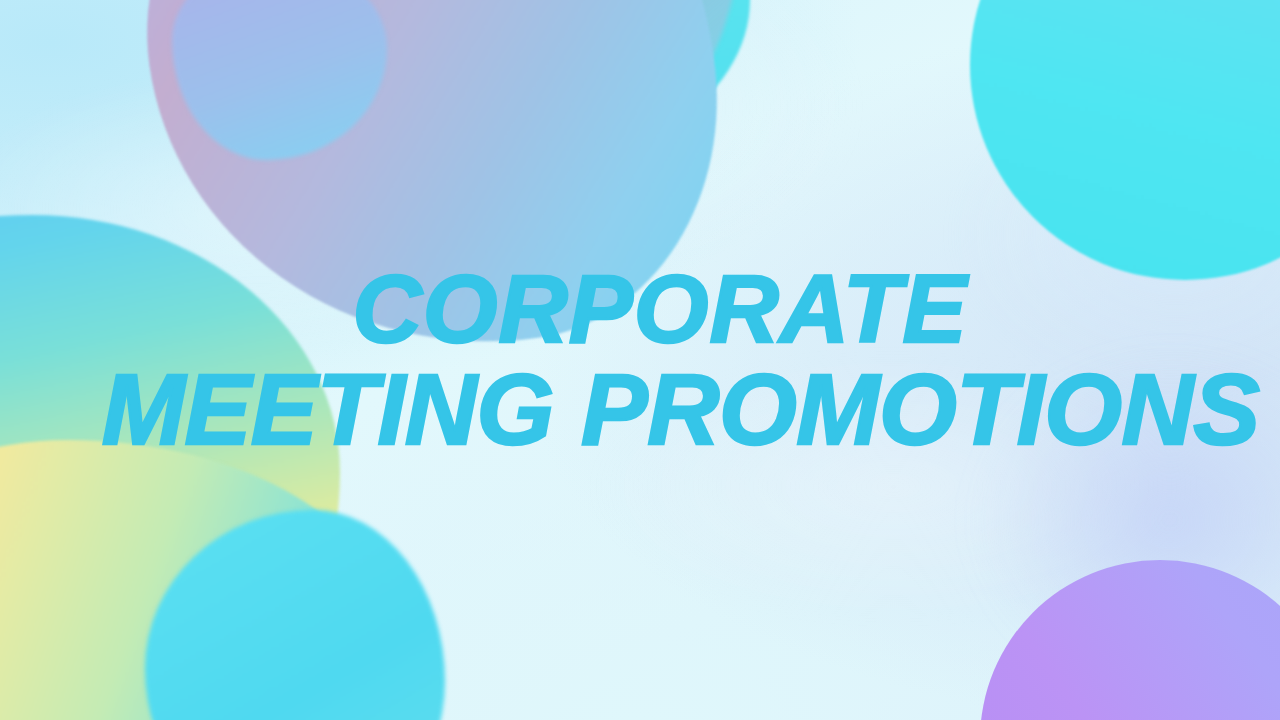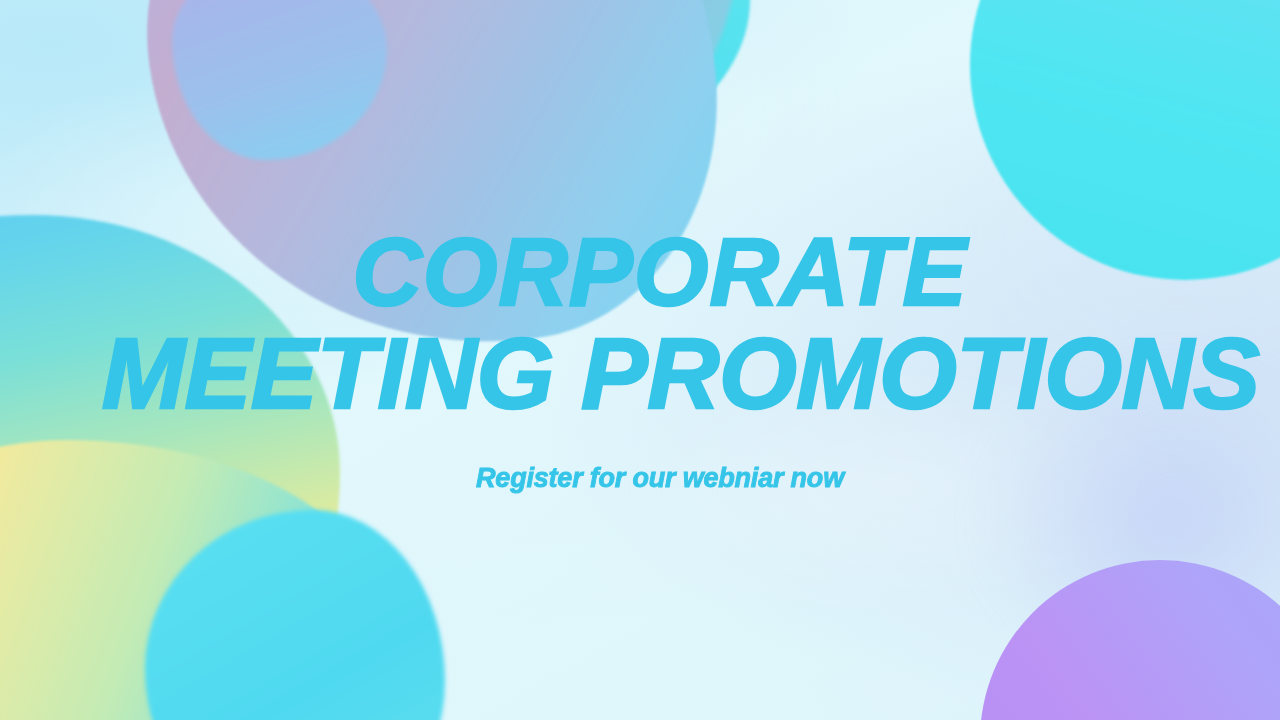--- a/index.html
+++ b/index.html
@@ -254,16 +254,15 @@
   <div class="blob blob-bl-cyan"></div>
 
   <div class="blob haze-right"></div>
   <div class="blob blob-br"></div>
 
   <div class="content">
     <h1 class="headline">
       <span class="line-1">CORPORATE</span>
       <span class="line-2">MEETING PROMOTIONS</span>
     </h1>
-    <p class="subtitle">Register for our webniar now</p>
   </div>
 
 </div>
 
 </body></html>

